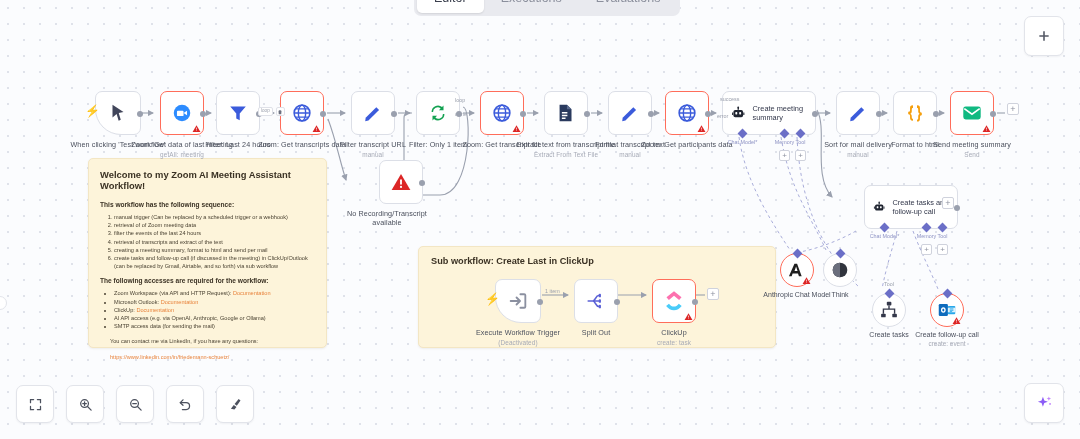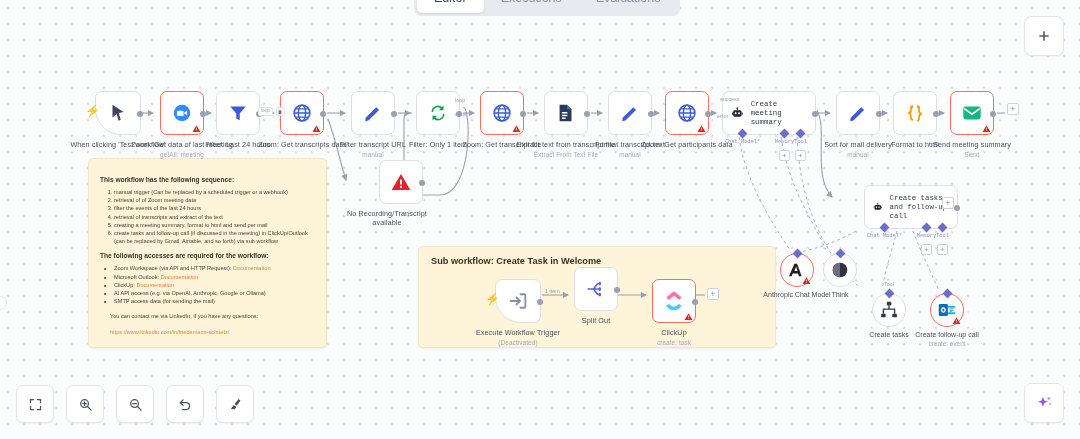--- a/index.html
+++ b/index.html
@@ -76,21 +76,21 @@
   .port {
     position: absolute; width: 6px; height: 6px; border-radius: 50%;
     background: #9aa0ae; top: 19px;
   }
   .port.out { right: -3px; }
 
   
   .node-agent {
     width: 94px; height: 44px; background: #fff; border: 1px solid #dcdfe7;
     border-radius: 7px; display: flex; align-items: center; gap: 7px;
-    padding: 0 8px; cursor: pointer; position: relative; font-family: Liberation Mono, monospace;
+    padding: 0 8px; cursor: pointer; position: relative;
   }
   .agent-label { font-size: 7.4px; color: #32374a; line-height: 9px; }
 
   .sub-port { position: absolute; width: 7px; height: 7px; background: #6b6fc7;
     transform: rotate(45deg); bottom: -3px; }
   .sub-label { position: absolute; font-size: 5.4px; color: #8e93c4; bottom: -11px;
     white-space: nowrap; transform: translateX(-50%); }
   .plus-sm { position: absolute; width: 11px; height: 11px; border: 1px solid #cfd2dc;
     border-radius: 2px; background: #fff; display: flex; align-items: center;
     justify-content: center; font-size: 8px; color: #8e92a0; line-height: 1; cursor: pointer; }
@@ -184,20 +184,21 @@
       <path d="M739,137 C745,180 770,220 790,250"></path>
       <path d="M781,137 C790,190 810,215 826,250"></path>
       <path d="M797,137 C800,200 820,250 860,288"></path>
       <path d="M856,231 C840,240 820,248 800,252"></path>
       <path d="M897,231 C892,250 886,268 882,289"></path>
       <path d="M913,231 C920,250 930,270 938,289"></path>
     </g>
   </svg>
 
   <div class="sticky" id="welcome-sticky">
+    <div class="sticky-title">Welcome to my Zoom AI Meeting Assistant Workflow!</div>
     <div class="sticky-h">This workflow has the following sequence:</div>
     <ol>
       <li>manual trigger (Can be replaced by a scheduled trigger or a webhook)</li>
       <li>retrieval of of Zoom meeting data</li>
       <li>filter the events of the last 24 hours</li>
       <li>retrieval of transcripts and extract of the text</li>
       <li>creating a meeting summary, format to html and send per mail</li>
       <li>create tasks and follow-up call (if discussed in the meeting) in ClickUp/Outlook (can be replaced by Gmail, Airtable, and so forth) via sub workflow</li>
     </ol>
     <div class="sticky-h">The following accesses are required for the workflow:</div>
@@ -206,21 +207,21 @@
       <li><span>Microsoft Outlook: </span><a href="#">Documentation</a></li>
       <li><span>ClickUp: </span><a href="#">Documentation</a></li>
       <li>AI API access (e.g. via OpenAI, Anthropic, Google or Ollama)</li>
       <li>SMTP access data (for sending the mail)</li>
     </ul>
     <div class="sticky-foot">You can contact me via LinkedIn, if you have any questions:</div>
     <div class="sticky-foot"><a href="#">https://www.linkedin.com/in/friedemann-schuetz/</a></div>
   </div>
 
   <div class="sticky" id="subworkflow-sticky">
-    <div class="sw-title">Sub workflow: Create Task in Welcome</div>
+    <div class="sw-title">Sub workflow: Create Last in ClickUp</div>
   </div>
 
   <svg style="position:absolute;left:0;top:0;width:1080px;height:439px;pointer-events:none;">
     <g stroke="#9aa0ae" stroke-width="1.1" fill="none">
       <path d="M542,295 L568,295" marker-end="url(#ah)"></path>
       <path d="M606,295 L646,295" marker-end="url(#ah)"></path>
       <path d="M684,295 L705,295"></path>
     </g>
   </svg>
 
@@ -560,21 +561,21 @@
             <path d="M4 12h9M10.4 8.2L14.2 12l-3.8 3.8" fill="none" stroke="#8b90a0" stroke-width="2" stroke-linecap="round" stroke-linejoin="round"></path>
             <path d="M14.6 4.6h4.2c.7 0 1.2.5 1.2 1.2v12.4c0 .7-.5 1.2-1.2 1.2h-4.2" fill="none" stroke="#8b90a0" stroke-width="2" stroke-linecap="round"></path>
           </svg>
 
          <span class="port out"></span>
        </div>
        <div class="node-caption">Execute Workflow Trigger
          <span class="node-sub">(Deactivated)</span>
        </div>
       </div>
-      <div class="node" style="left: 574px; top: 267px;">
+      <div class="node" style="left: 574px; top: 279px;">
         <div class="node-box  ">
 
          <svg width="22" height="22" viewBox="0 0 24 24">
             <path d="M3.5 12h5M8.5 12c3 0 3-6 6.5-6M8.5 12c3 0 3 6 6.5 6M8.5 12h6.5" fill="none" stroke="#5b61d6" stroke-width="1.8" stroke-linecap="round"></path>
             <rect x="15" y="4" width="2.4" height="4" rx="1" fill="#5b61d6"></rect>
             <rect x="15" y="10" width="2.4" height="4" rx="1" fill="#5b61d6"></rect>
             <rect x="15" y="16" width="2.4" height="4" rx="1" fill="#5b61d6"></rect>
           </svg>
 
          <span class="port out"></span>

